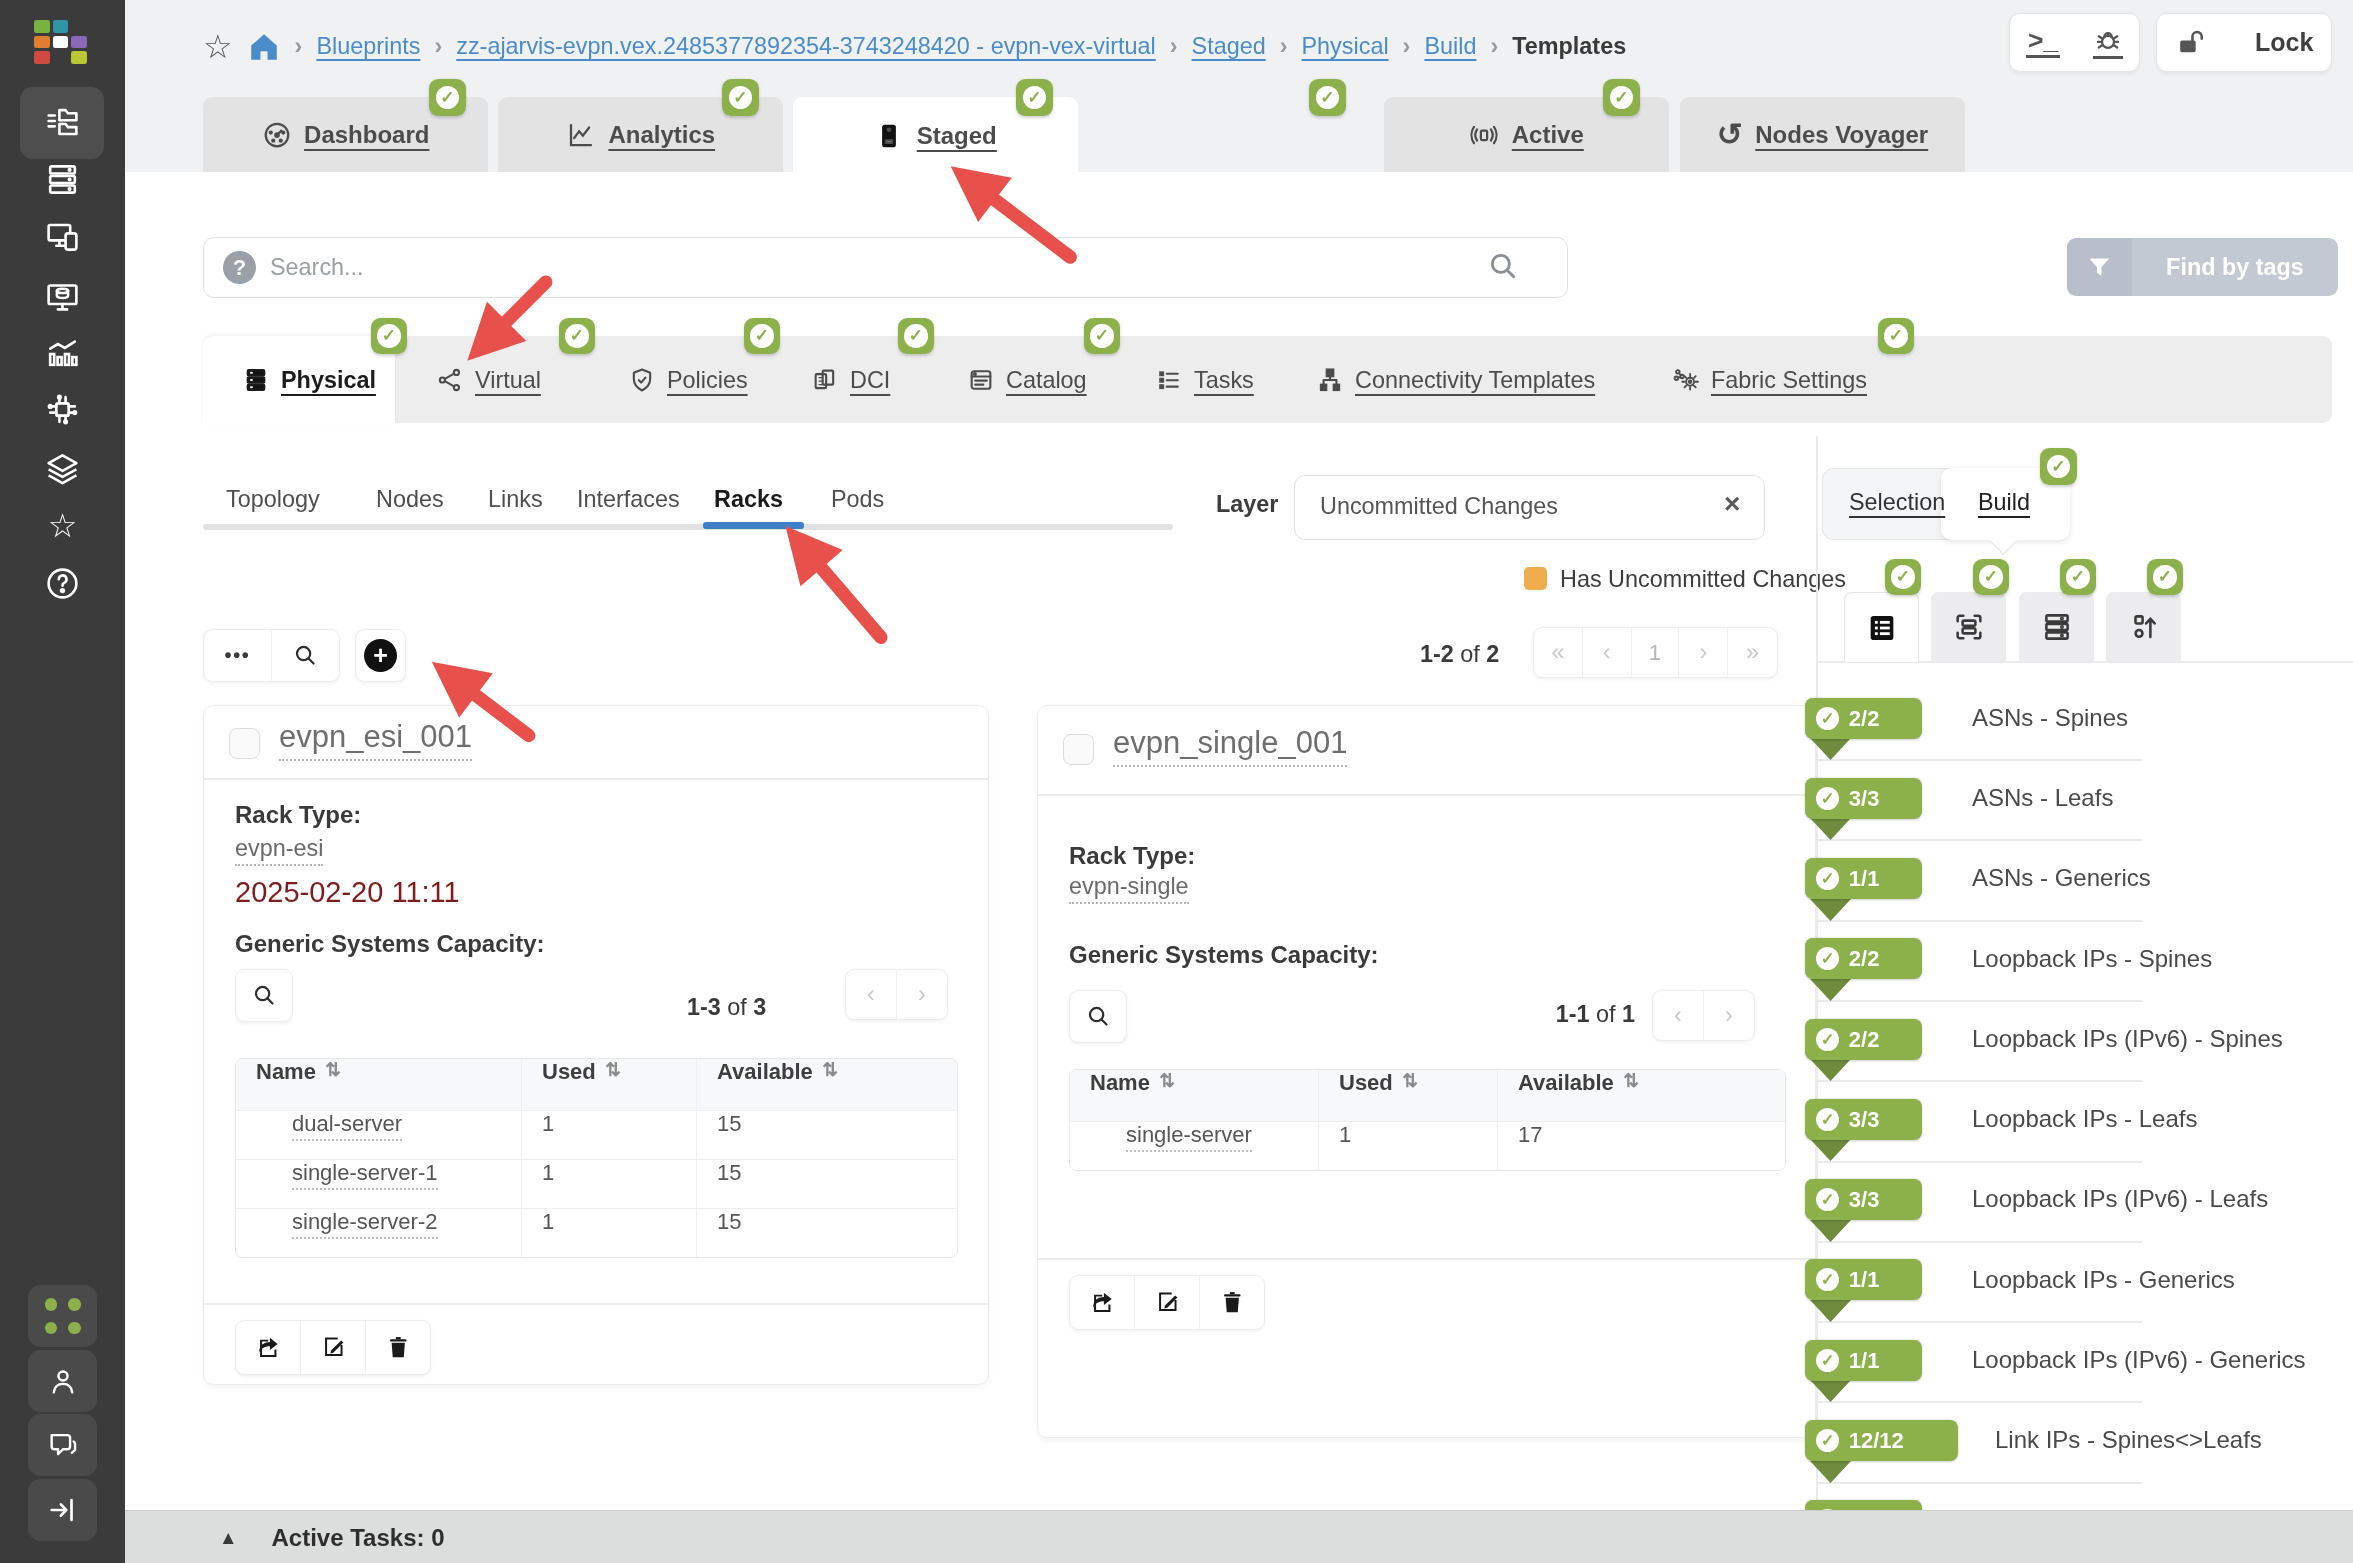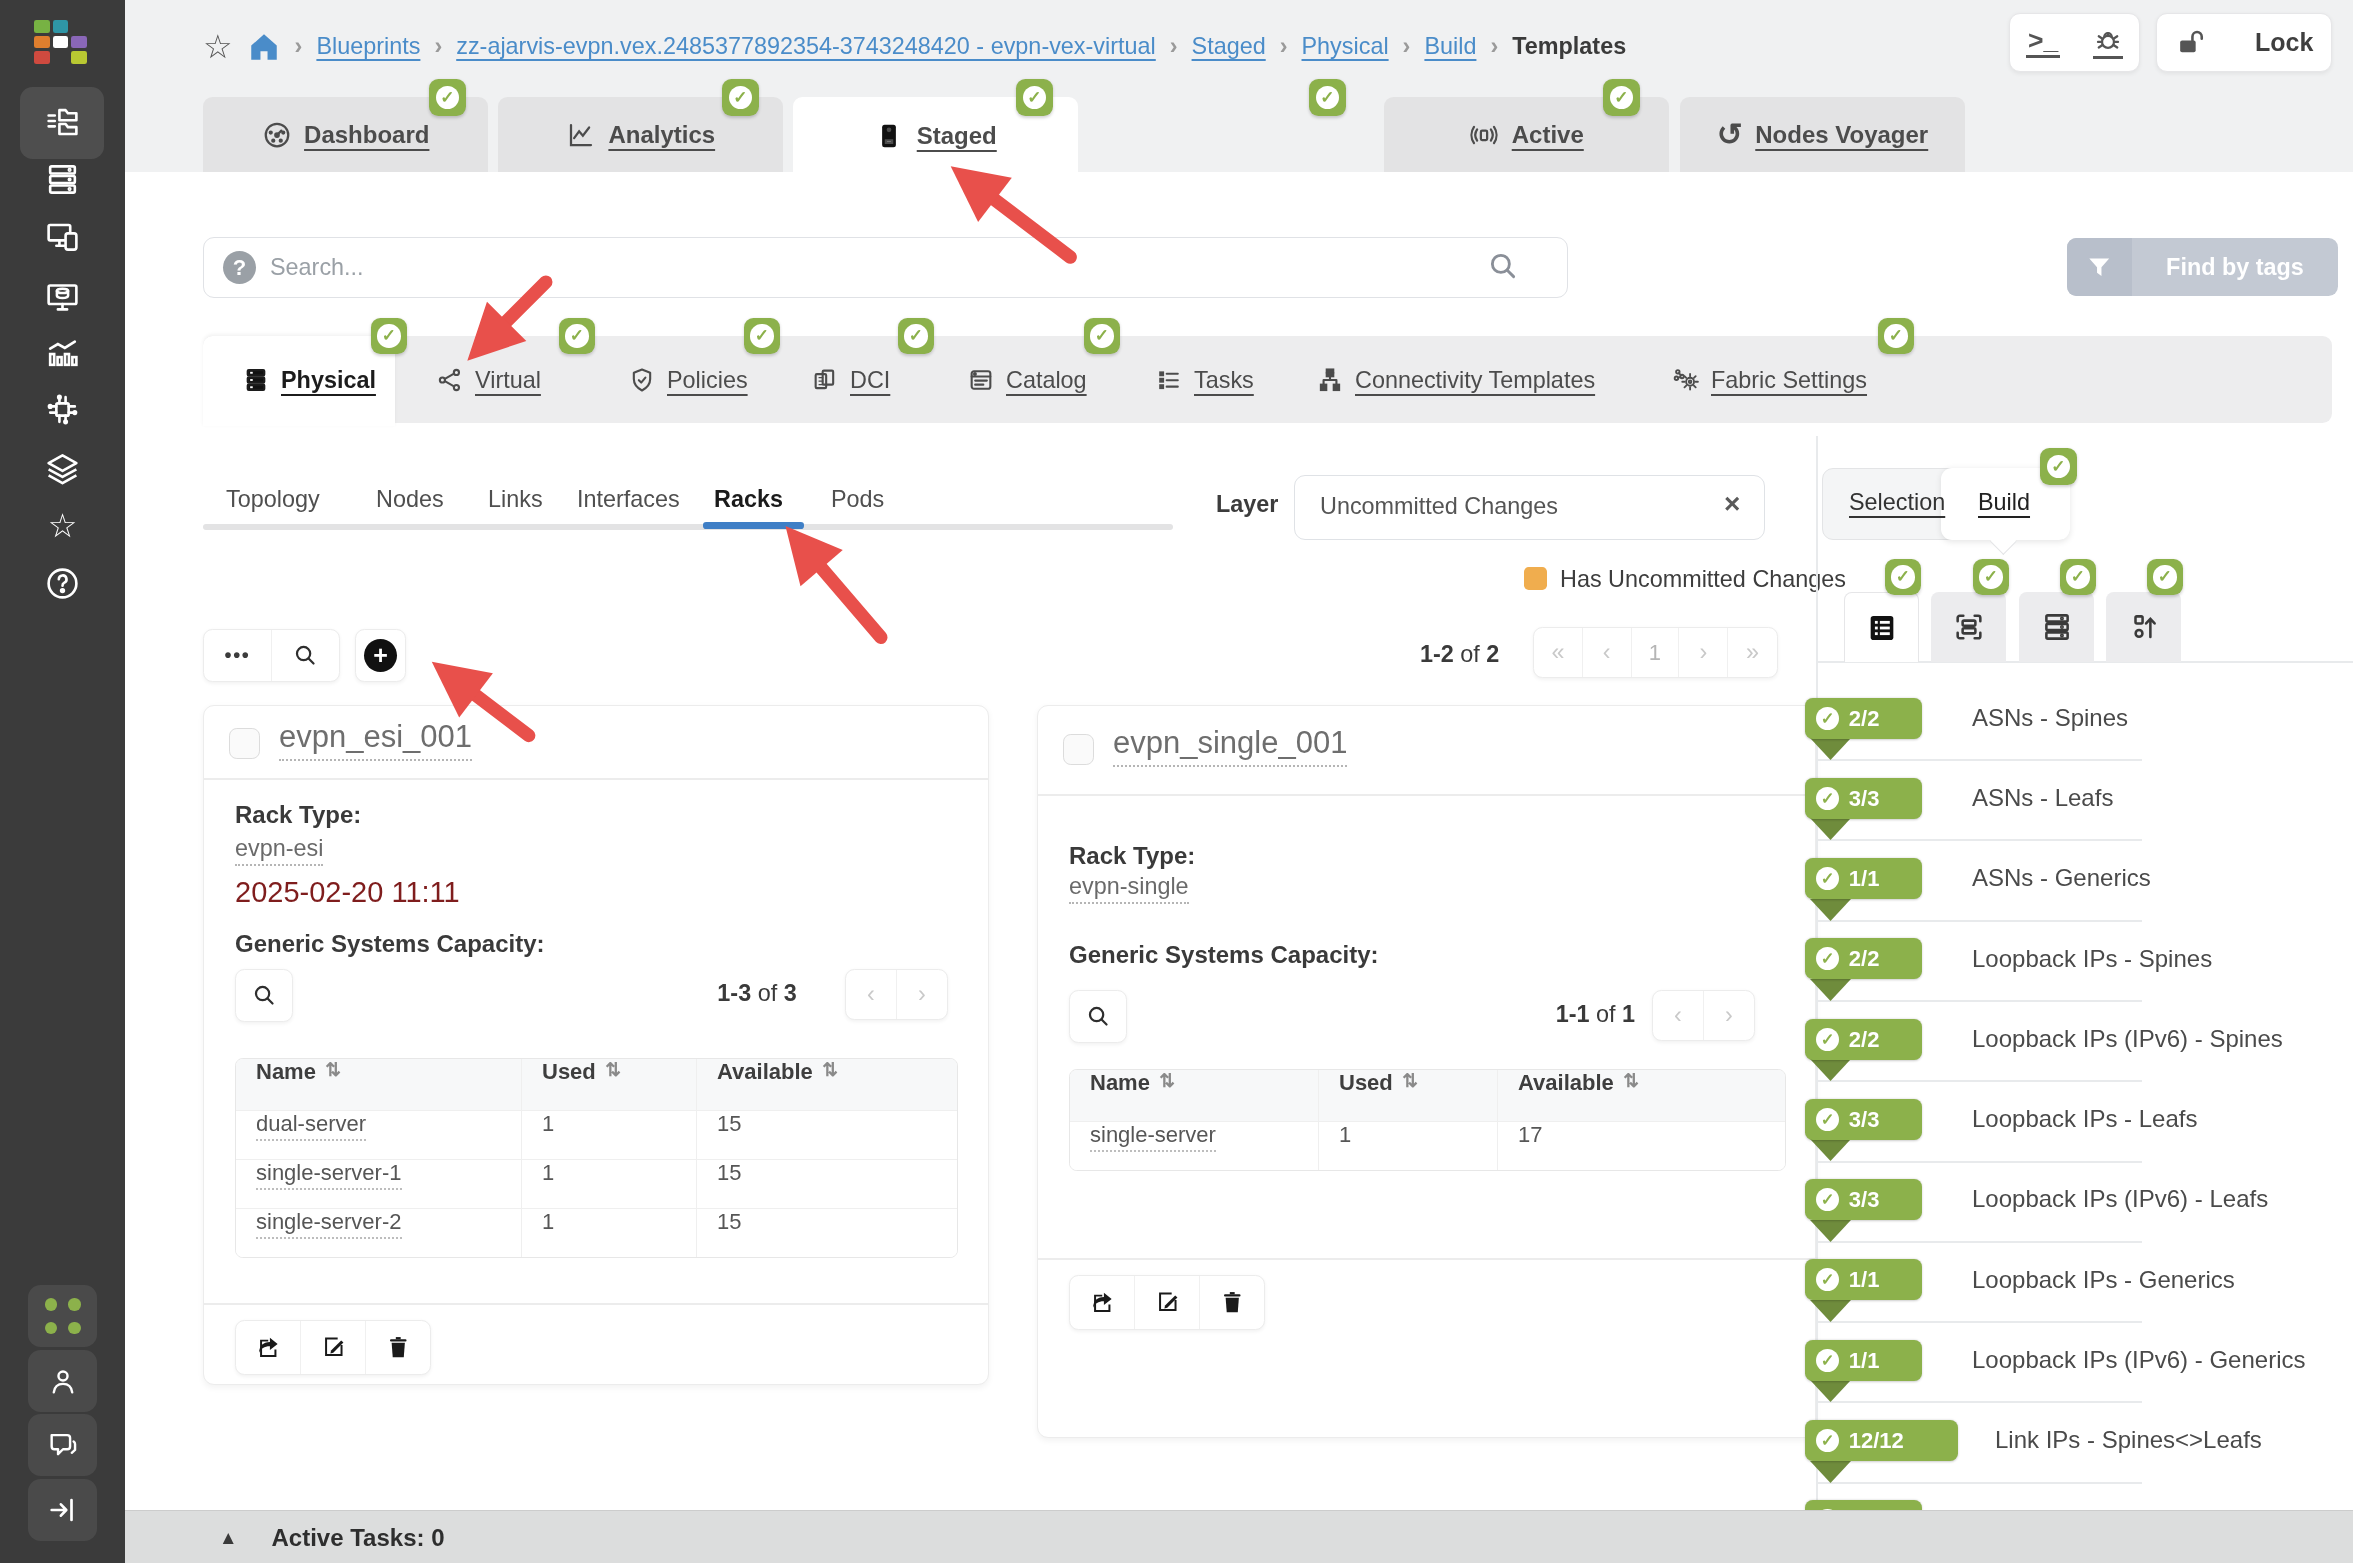--- a/index.html
+++ b/index.html
@@ -108,21 +108,21 @@
   .btime { font-size:29px; color:#7f1d1d; }
   .ctable { border:1.6px solid #e7e7e7; border-radius:7.8px; overflow:hidden; }
   .crow { display:flex; border-bottom:1.6px solid #efefef; background:#fff; }
   .crow:last-child { border-bottom:none; }
   .crow.head { background:#f7f8f9; }
   .ccell { padding:0 20px; display:flex; align-items:flex-start; font-size:22px; color:#565656; border-right:1.6px solid #efefef; }
   .ccell:last-child { border-right:none; }
   .crow.head .ccell { font-weight:bold; color:#3e3e3e; gap:9.4px; height:51px; }
   .crow.body .ccell { height:48px; }
   .sort-g { color:#8a8a8a; font-size:18.7px; }
-  .cell-link { border-bottom:2.3px dotted #bdbdbd; padding-bottom:1.6px; }
+  .cell-link { border-bottom:2.3px dotted #bdbdbd; padding-bottom:1.6px;margin-left:36px; }
 
   
   .vborder { left:1816px; top:436px; width:1.6px; height:1073px; background:#e8eaec; }
   .itab { top:592px; width:75px; height:70px; border-radius:7.8px 7.8px 0 0; background:#ececee; display:flex; align-items:center; justify-content:center; color:#3a3a3a; }
   .itab.cur { background:#fff; border:1.6px solid #e6e6e8; border-bottom:none; color:#000; }
   .itab svg { width:34px; height:34px; }
   .itab-line { left:1818px; top:661px; width:535px; height:1.6px; background:#e8eaec; }
   .bitem-badge { background:#8cb14b; height:41px; border-radius:7.8px; display:flex; align-items:center; gap:9.4px; padding:0 15.6px 0 11px; color:#fff; font-weight:bold; font-size:22px; box-shadow:0 0.8px 2.3px rgba(0,0,0,.2); z-index:8; }
   .bitem-badge i { width:23.4px; height:23.4px; background:#fff; border-radius:50%; font-style:normal; color:#8cb14b; font-size:16.4px; font-weight:bold; display:flex; align-items:center; justify-content:center; }
   .bitem-fold { width:41px; height:22px; background:#6f8c3c; clip-path:polygon(0 0, 100% 0, 50% 100%); z-index:7; }
@@ -550,21 +550,21 @@
     <div class="abs btime" style="left:31px;top:170px">2025-02-20 11:11</div>
     <div class="abs blabel" style="left:31px;top:224px">Generic Systems Capacity:</div>
     <div class="abs btn-group" style="left:31px;top:263px;width:58px;height:53px">
       <span class="btn-cell ic-dark" style="flex:1">
         <svg class="icon" viewBox="0 0 24 24" fill="none" stroke="currentColor" stroke-width="2" stroke-linecap="round">
             <circle cx="10.5" cy="10.5" r="6"></circle>
             <path d="M15 15l4.5 4.5"></path>
           </svg>
       </span>
     </div>
-    <div class="abs pg-text" style="left:483px;top:274px;width:140px;text-align:center">
+    <div class="abs pg-text" style="left:483px;top:288px;width:140px;text-align:left">
       <b>1-3</b> <span>of</span> <b>3</b>
     </div>
     <div class="abs btn-group" style="left:641px;top:263px;width:103px;height:51px">
       <span class="btn-cell" style="flex:1">
           <span class="pg-glyph">‹</span>
         </span>
       <span class="btn-cell" style="flex:1">
           <span class="pg-glyph">›</span>
         </span>
     </div>

